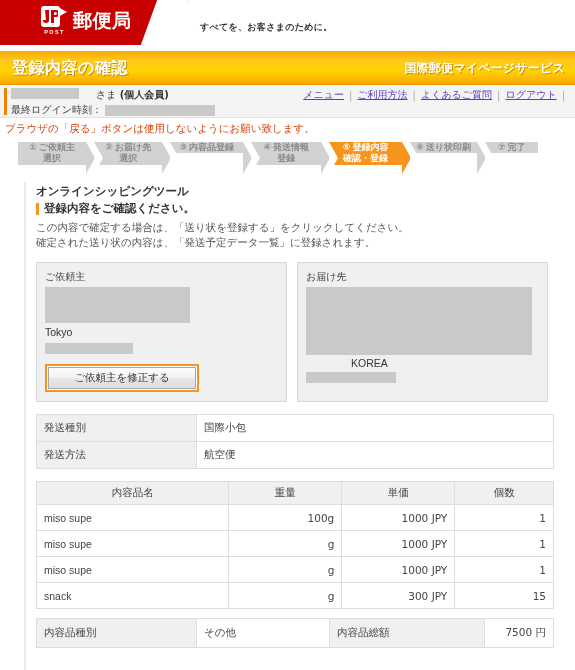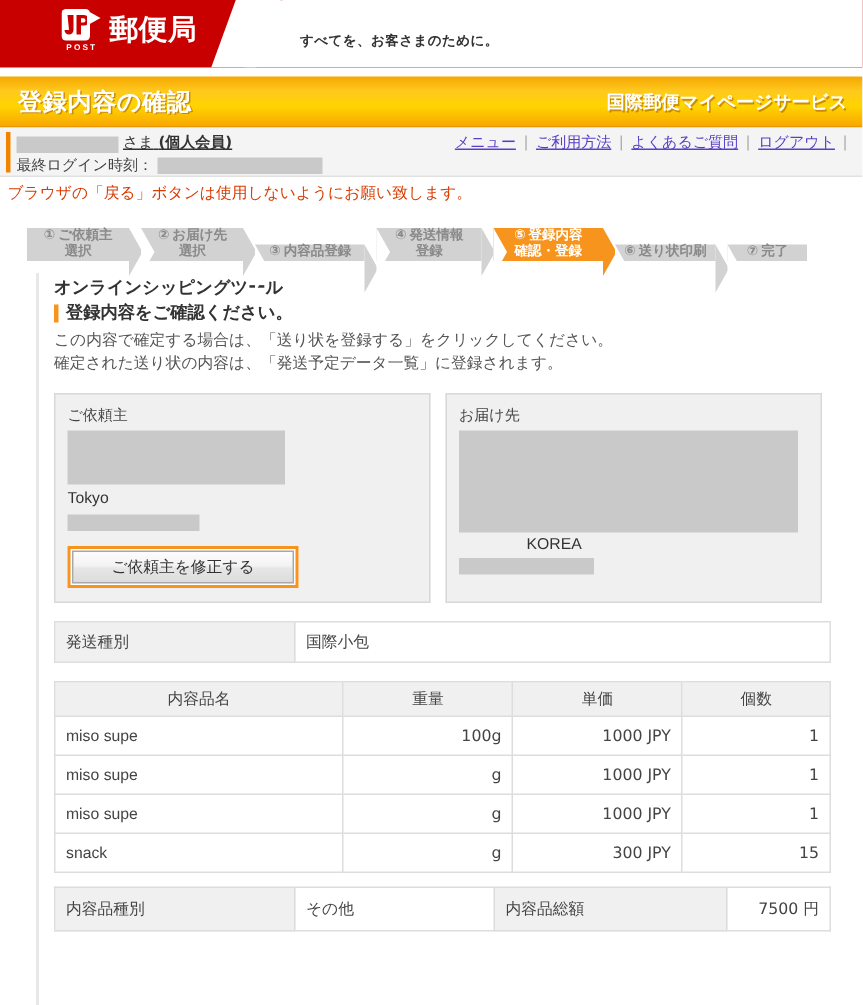--- a/index.html
+++ b/index.html
@@ -159,23 +159,22 @@
     left: 11px;
     top: 3px;
     right: 6px;
     height: 14px;
     display: flex;
     align-items: center;
     justify-content: space-between;
   }
   .user-name-line {
     display: flex;
-    align-items: flex-end;
-    gap: 0px;
-    text-decoration: underline;
+    align-items: flex-start;
+    gap: 14px;
   }
   .redact {
     display: inline-block;
     background: #c9c9c9;
     vertical-align: middle;
   }
   .r-username { width: 68px; height: 11px; }
   .user-suffix {
     font-size: 10px;
     color: #333333;
@@ -222,21 +221,21 @@
     font-family: "DejaVu Sans", sans-serif;
   }
 
   
   .step-bar {
     position: relative;
     margin: 6px 0 0 18px;
     width: 528px;
     height: 32px;
     display: flex;
-    align-items: flex-end;
+    align-items: flex-start;
   }
   .step {
     position: relative;
     background: #d2d2d2;
     color: #8a8a8a;
     font-size: 9px;
     font-weight: bold;
     display: flex;
     align-items: center;
     justify-content: center;
@@ -601,20 +600,24 @@
       </div>
     </div>
 
   </div>
 
   <table class="info-table">
     <tbody>
         <tr>
       <td class="th-cell">発送種別</td>
       <td>国際小包</td>
+    </tr>
+    <tr>
+      <td class="th-cell">発送方法</td>
+      <td>航空便</td>
     </tr>
   </tbody>
     </table>
 
   <table class="items-table">
     <thead>
       <tr>
         <th class="col-name">内容品名</th>
         <th class="col-wt">重量</th>
         <th class="col-price">単価</th>

